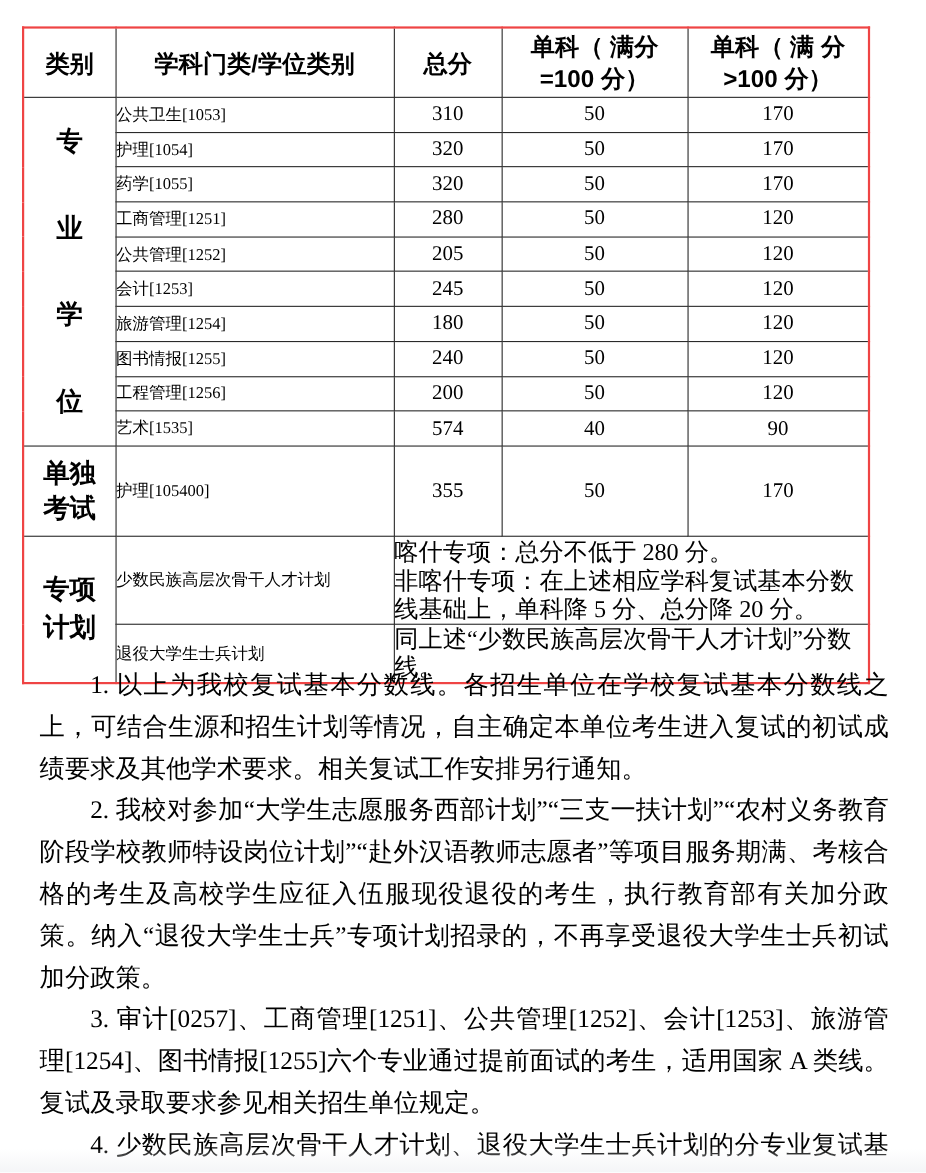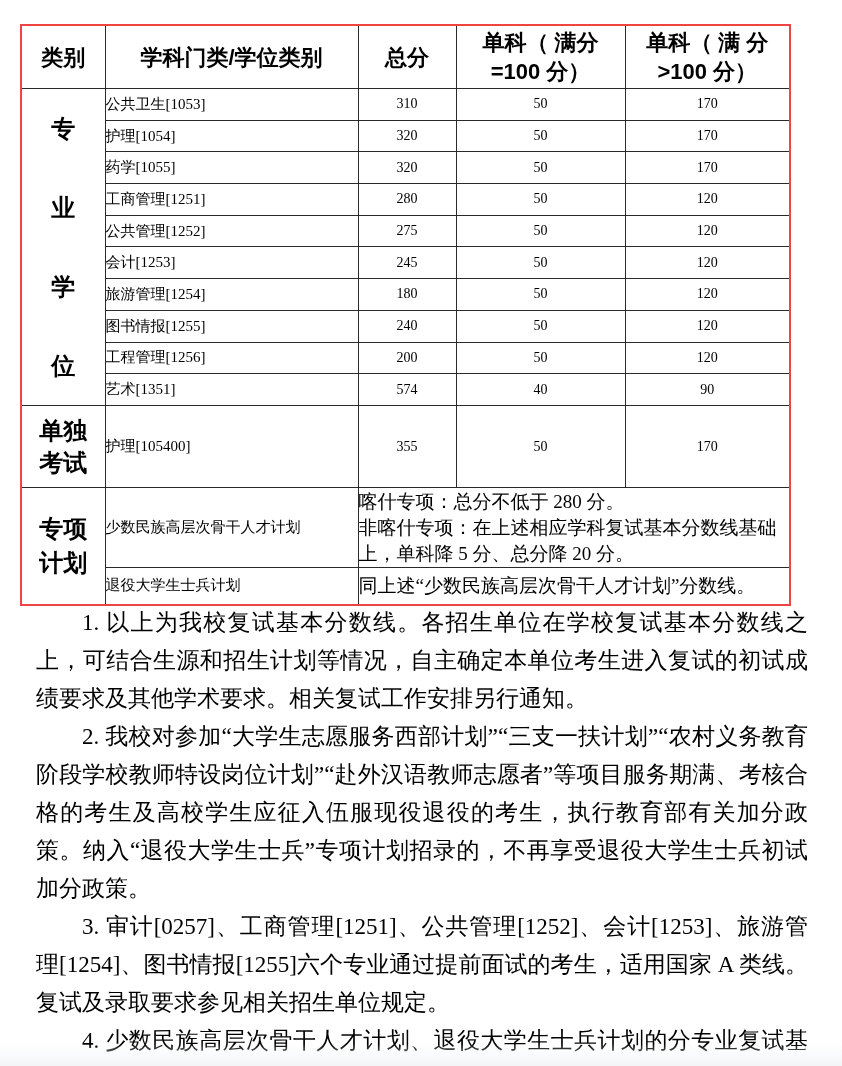--- a/index.html
+++ b/index.html
@@ -51,29 +51,29 @@
   .cat-prof    { line-height: 79px; }
   .cat-sep     { line-height: 32px; font-family: Liberation Serif, serif; }
   .cat-special { line-height: 34px; }
   .subject-cell {
     font-size: 15px;
     text-align: left;
     padding: 2px 6px 2px 10px;
     white-space: nowrap;
   }
   .num-cell {
-    font-size: 14px;
+    font-size: 19px;
     text-align: center;
   }
   .row-std  { height: 31px; }
   .row-sep  { height: 82px; }
   .row-sp1  { height: 80px; }
   .row-sp2  { height: 37px; font-family: Liberation Serif, serif; }
   .policy-cell {
-    font-size: 19px;
+    font-size: 22px;
     line-height: 26px;
     text-align: left;
     padding: 3px 8px 3px 9px;
   }
   .policy-cell .policy-line { margin: 0; }
 
   
   .notes {
     position: absolute;
     left: 36px; top: 604px;
@@ -146,21 +146,21 @@
         <td class="num-cell">170</td>
       </tr>
       <tr class="row-std">
         <td class="subject-cell">工商管理[1251]</td>
         <td class="num-cell">280</td>
         <td class="num-cell">50</td>
         <td class="num-cell">120</td>
       </tr>
       <tr class="row-std">
         <td class="subject-cell">公共管理[1252]</td>
-        <td class="num-cell">275</td>
+        <td class="num-cell">205</td>
         <td class="num-cell">50</td>
         <td class="num-cell">120</td>
       </tr>
       <tr class="row-std">
         <td class="subject-cell">会计[1253]</td>
         <td class="num-cell">245</td>
         <td class="num-cell">50</td>
         <td class="num-cell">120</td>
       </tr>
       <tr class="row-std">
@@ -175,21 +175,21 @@
         <td class="num-cell">50</td>
         <td class="num-cell">120</td>
       </tr>
       <tr class="row-std">
         <td class="subject-cell">工程管理[1256]</td>
         <td class="num-cell">200</td>
         <td class="num-cell">50</td>
         <td class="num-cell">120</td>
       </tr>
       <tr class="row-std">
-        <td class="subject-cell">艺术[1351]</td>
+        <td class="subject-cell">艺术[1535]</td>
         <td class="num-cell">574</td>
         <td class="num-cell">40</td>
         <td class="num-cell">90</td>
       </tr>
 
       <tr class="row-sep">
         <td class="cat-cell cat-sep">单独
 考试</td>
         <td class="subject-cell">护理[105400]</td>
         <td class="num-cell">355</td>

